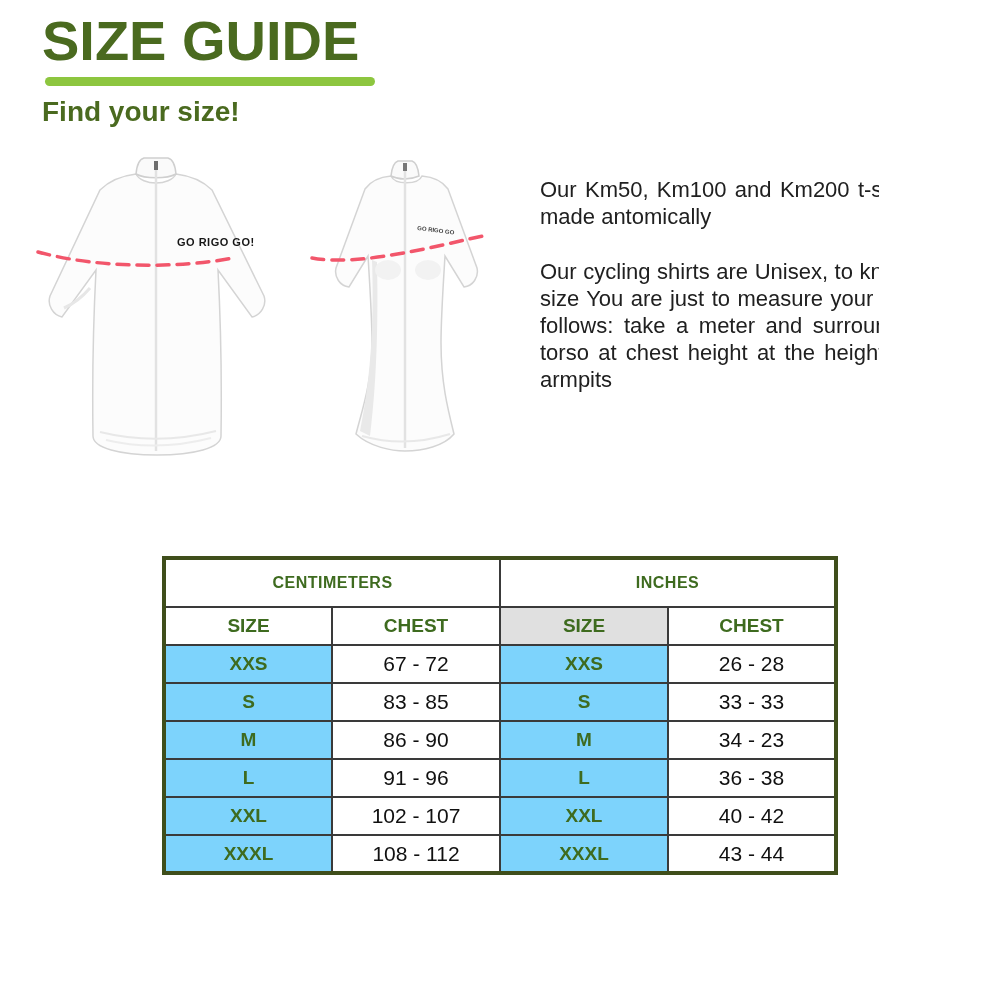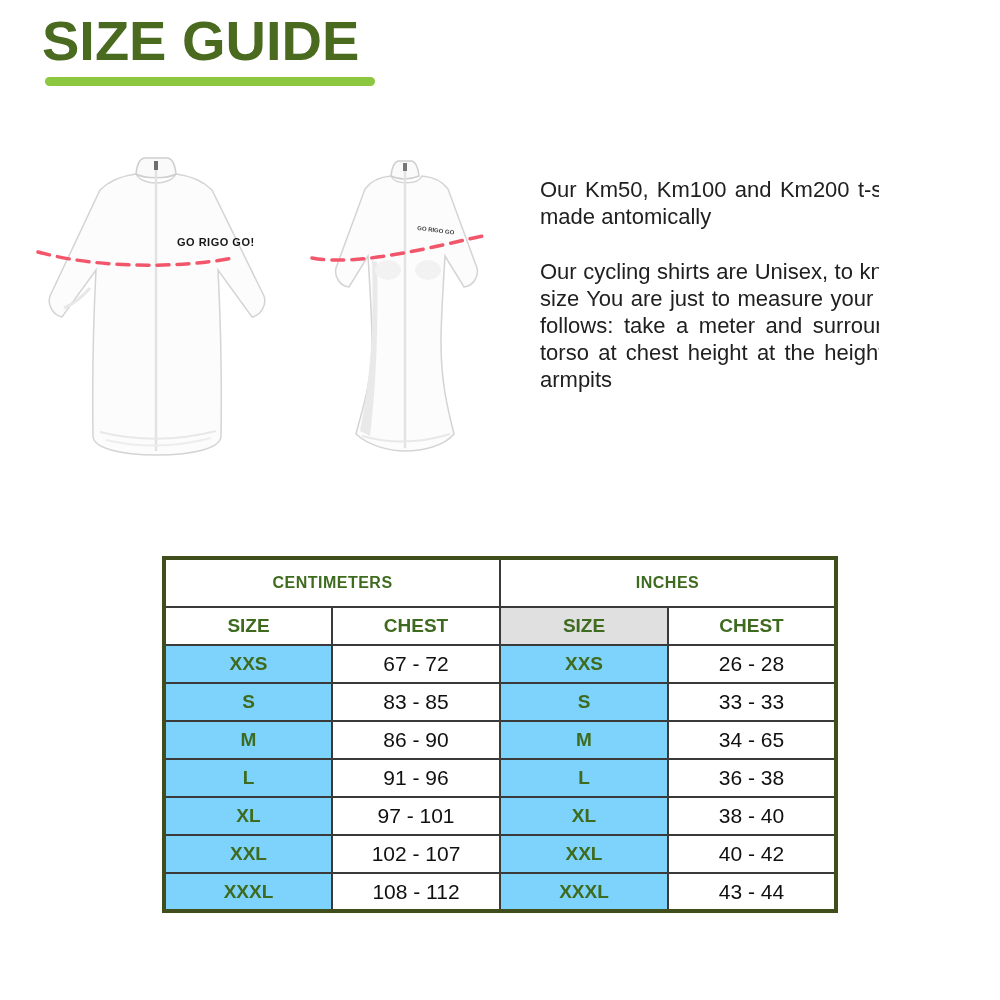--- a/index.html
+++ b/index.html
@@ -45,20 +45,21 @@
   .size-cell { background:#7dd3fc; font-size:19px; font-weight:700; color:#3e6b1f; }
   .chest-cell { background:#ffffff; font-size:21px; font-weight:400; color:#101010; }
 </style>
 </head>
 <body>
 
 <div class="canvas">
 
   <h1 class="page-title">SIZE GUIDE</h1>
   <div class="accent-bar"></div>
+  <h2 class="page-subtitle">Find your size!</h2>
 
   <svg class="jersey-svg" viewBox="0 0 500 325">
 
     <g>
       <path d="M116,26 C100,28 88,34 80,42 L30,148 C27,157 33,167 42,169 L76,122
            C74,160 72,220 73,288 C73,300 100,307 137,307 C174,307 201,300 201,288
            C202,220 200,160 198,122 L232,169 C241,167 247,157 244,148 L192,42
            C184,34 172,28 156,26 C150,38 122,38 116,26 Z" fill="#fcfcfc" stroke="#d4d4d4" stroke-width="1.5"></path>
       <path d="M116,26 C117,15 120,11 124,10 L148,10 C152,11 155,15 156,26 C147,31 125,31 116,26 Z" fill="#fafafa" stroke="#cfcfcf" stroke-width="1.5"></path>
       <line x1="136" y1="14" x2="136" y2="303" stroke="#e2e2e2" stroke-width="2.5"></line>
@@ -121,33 +122,27 @@
       <tr class="data-row">
         <td class="size-cell">S</td>
         <td class="chest-cell">83 - 85</td>
         <td class="size-cell">S</td>
         <td class="chest-cell">33 - 33</td>
       </tr>
       <tr class="data-row">
         <td class="size-cell">M</td>
         <td class="chest-cell">86 - 90</td>
         <td class="size-cell">M</td>
-        <td class="chest-cell">34 - 65</td>
+        <td class="chest-cell">34 - 23</td>
       </tr>
       <tr class="data-row">
         <td class="size-cell">L</td>
         <td class="chest-cell">91 - 96</td>
         <td class="size-cell">L</td>
         <td class="chest-cell">36 - 38</td>
-      </tr>
-      <tr class="data-row">
-        <td class="size-cell">XL</td>
-        <td class="chest-cell">97 - 101</td>
-        <td class="size-cell">XL</td>
-        <td class="chest-cell">38 - 40</td>
       </tr>
       <tr class="data-row">
         <td class="size-cell">XXL</td>
         <td class="chest-cell">102 - 107</td>
         <td class="size-cell">XXL</td>
         <td class="chest-cell">40 - 42</td>
       </tr>
       <tr class="data-row">
         <td class="size-cell">XXXL</td>
         <td class="chest-cell">108 - 112</td>

